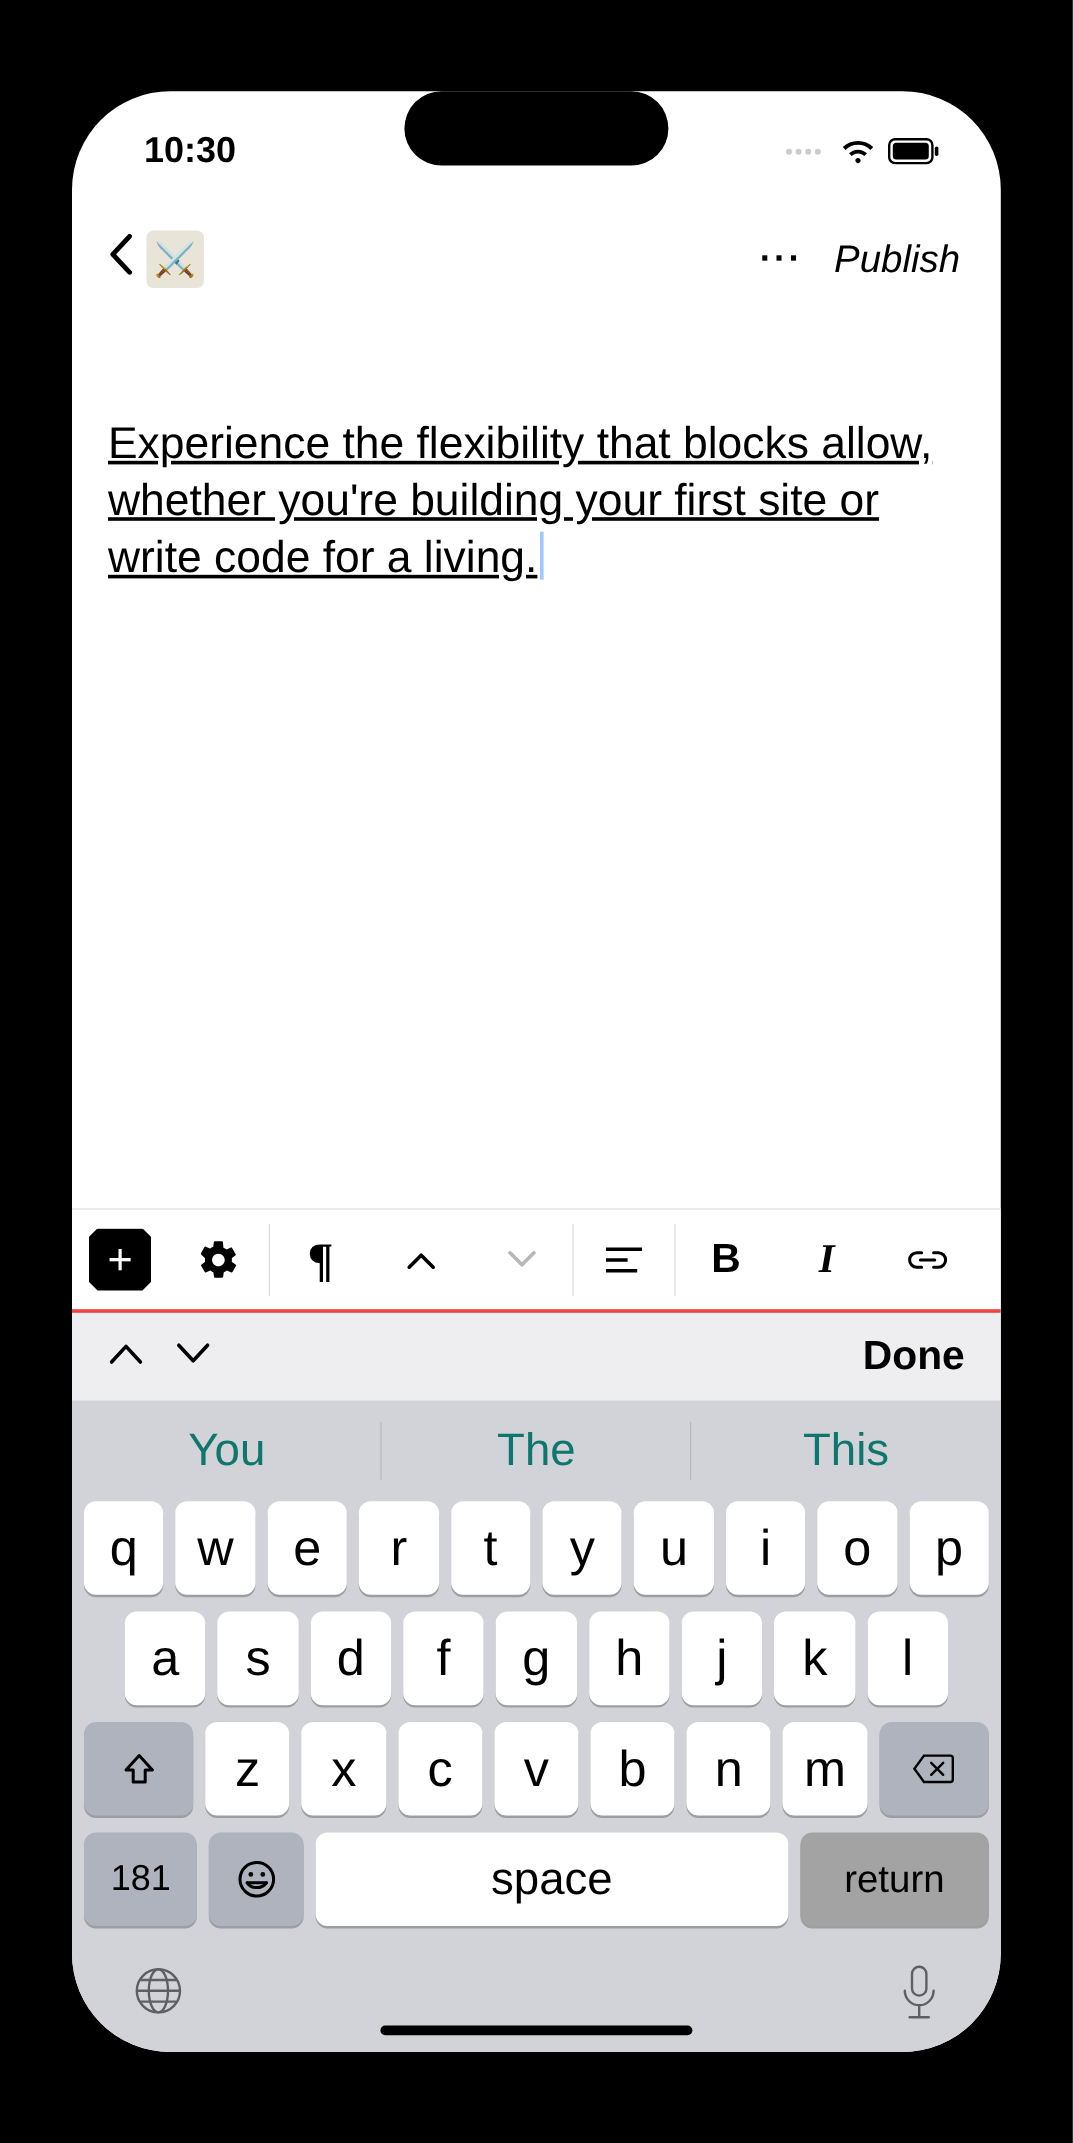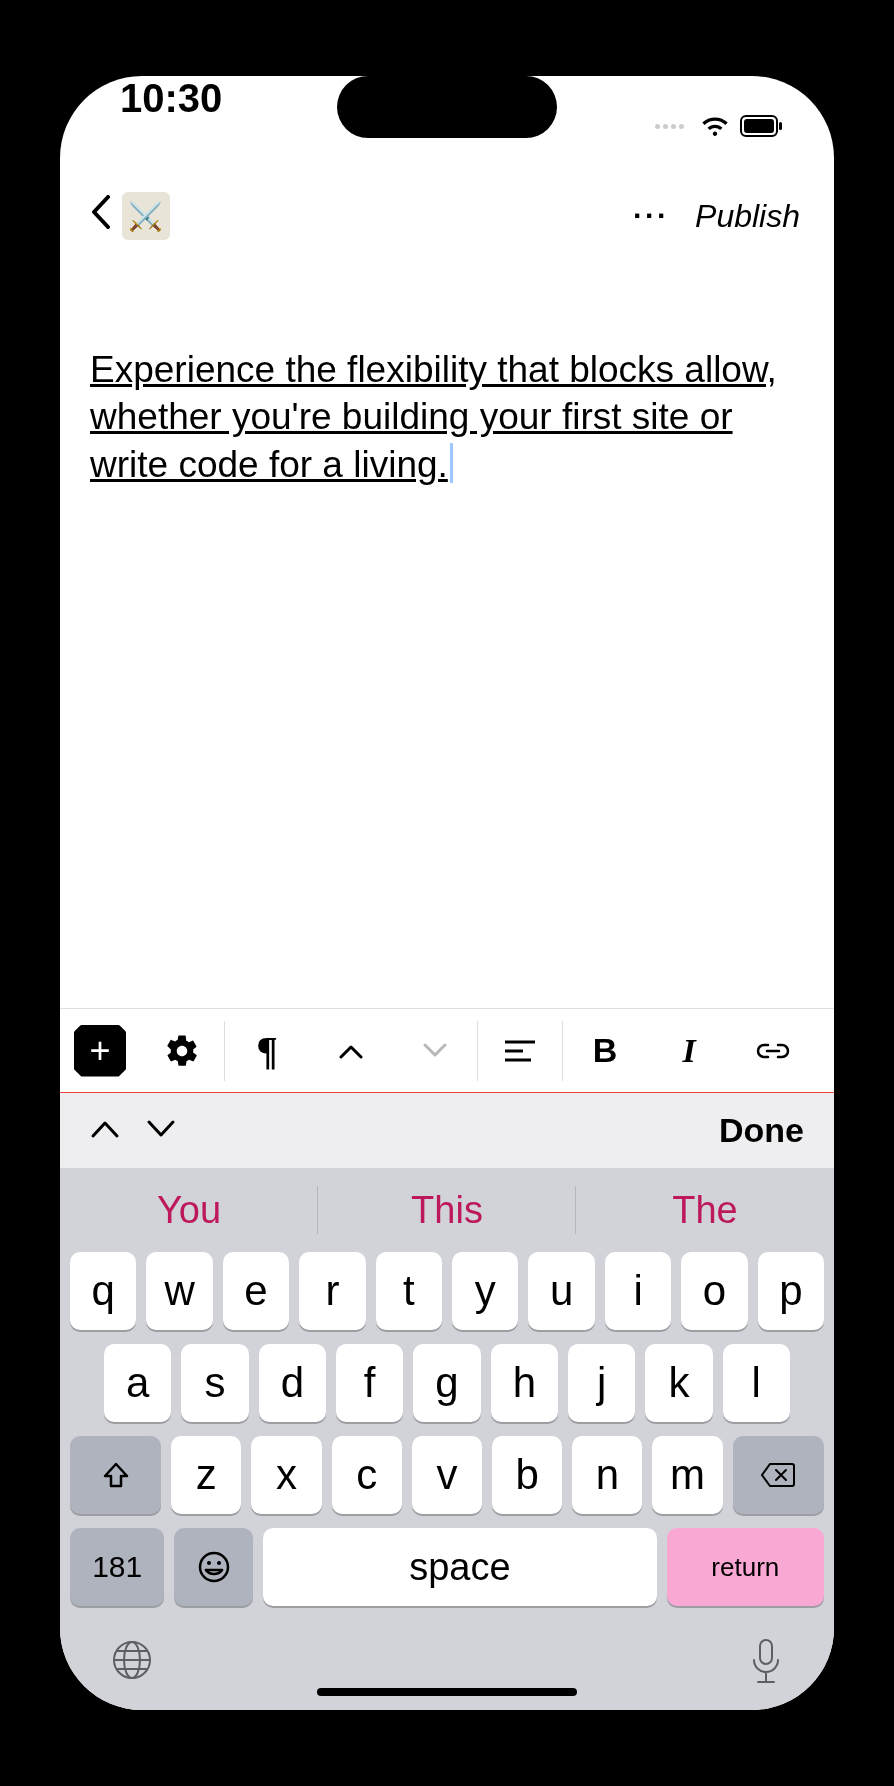--- a/index.html
+++ b/index.html
@@ -37,23 +37,24 @@
     width: 220px;
     height: 62px;
     background: #000;
     border-radius: 40px;
     z-index: 10;
   }
   
   .status-bar {
     height: 100px;
     display: flex;
+    align-items: center;
     justify-content: space-between;
     padding: 0 50px 0 60px;
-    font-size: 40px;
+    font-size: 30px;
     font-weight: 600;
   }
   .status-right { display: flex; align-items: center; gap: 10px; }
   .dots { display:flex; gap:3px; margin-right:6px;}
   .dots span{width:5px;height:5px;border-radius:50%;background:#ccc;display:block;}
   
   .navbar {
     height: 80px;
     display: flex;
     align-items: center;
@@ -122,57 +123,57 @@
     clip-path: polygon(14% 0,86% 0,100% 14%,100% 86%,86% 100%,14% 100%,0 86%,0 14%);
   }
   .bt-divider { width:1px;height:60px;background:#ddd; }
   
   .accessory {
     height: 76px;
     background:#eeeef0;
     display:flex;
     align-items:center;
     padding: 0 30px;
-    border-top:1px solid #ef4444;
+    border-top:3px solid #ef4444;
   }
   .acc-spacer{flex:1;}
   .done{font-size:34px;font-weight:700;}
   
   .keyboard {
     background:#d1d3d9;
     padding-bottom: 20px;
   }
   .suggestions {
     height: 84px;
     display:flex;
   }
   .sug {
     flex:1;
     display:flex;align-items:center;justify-content:center;
     font-size:38px;
-    color:#be185d;
+    color:#0f766e;
     position:relative;
   }
   .sug:nth-child(1)::after,.sug:nth-child(2)::after{
     content:'';position:absolute;right:0;top:22%;height:56%;width:1px;background:#b5b7bd;
   }
   .krow { display:flex; gap:10px; padding: 0 10px; margin-bottom:14px;}
   .krow.center { padding: 0 44px; }
   .key {
     flex:1;
     height:78px;
     background:#fff;
     border-radius:10px;
     box-shadow: 0 2px 0 rgba(0,0,0,.25);
     display:flex;align-items:center;justify-content:center;
     font-size:42px;
   }
   .key.fn { background:#aeb3bd; }
   .key.space { flex: 5; font-size:38px;}
-  .key.ret { flex:2; font-size:26px;background:#f9a8d4;}
+  .key.ret { flex:2; font-size:32px;background:#a3a3a3;}
   .key.num { flex:1.2; font-size:30px;background:#aeb3bd;}
   .key.emoji{flex:1;background:#aeb3bd;font-size:36px;}
   .kbottom{display:flex;justify-content:space-between;padding:18px 50px 0;}
   .kbottom svg{opacity:.55;}
   .home-indicator{
     position:absolute;bottom:14px;left:50%;transform:translateX(-50%);
     width:260px;height:8px;background:#000;border-radius:4px;
   }
   .chev{font-size:32px;font-weight:300;}
 </style>
@@ -269,22 +270,22 @@
             <path d="M3 3 L15 16 L27 3" stroke="#000" stroke-width="3" fill="none" stroke-linecap="round" stroke-linejoin="round"></path>
           </svg>
       </span>
       <span class="acc-spacer"></span>
       <span class="done">Done</span>
     </div>
 
     <div class="keyboard">
       <div class="suggestions">
         <div class="sug">You</div>
+        <div class="sug">The</div>
         <div class="sug">This</div>
-        <div class="sug">The</div>
       </div>
       <div class="krow">
         <div class="key">q</div>
         <div class="key">w</div>
         <div class="key">e</div>
         <div class="key">r</div>
         <div class="key">t</div>
         <div class="key">y</div>
         <div class="key">u</div>
         <div class="key">i</div>

